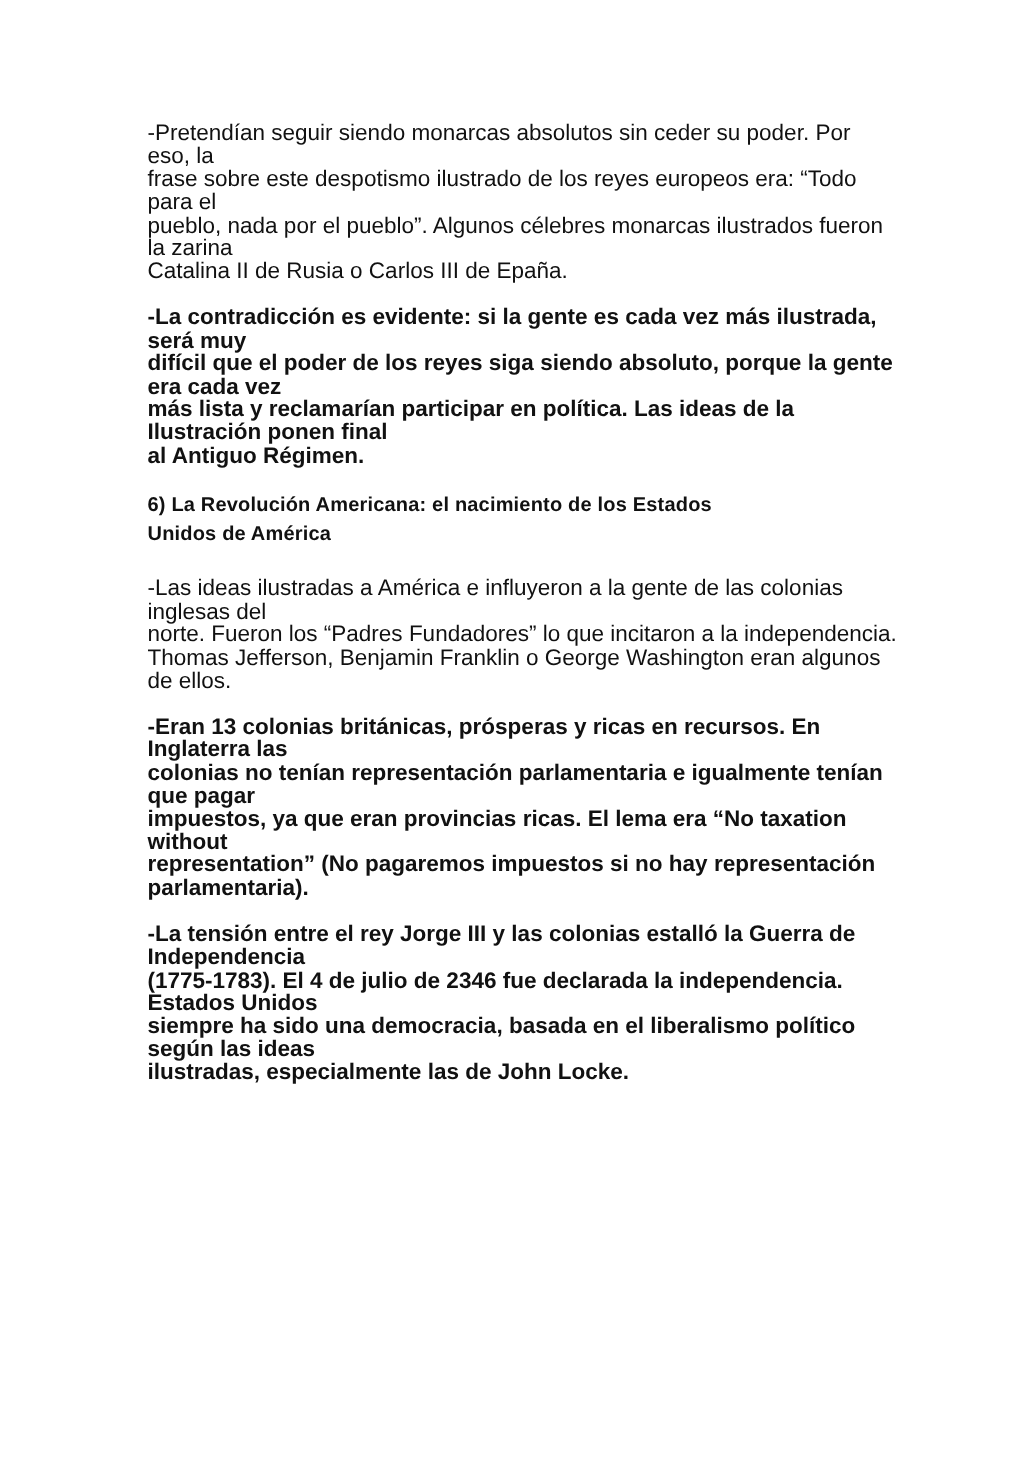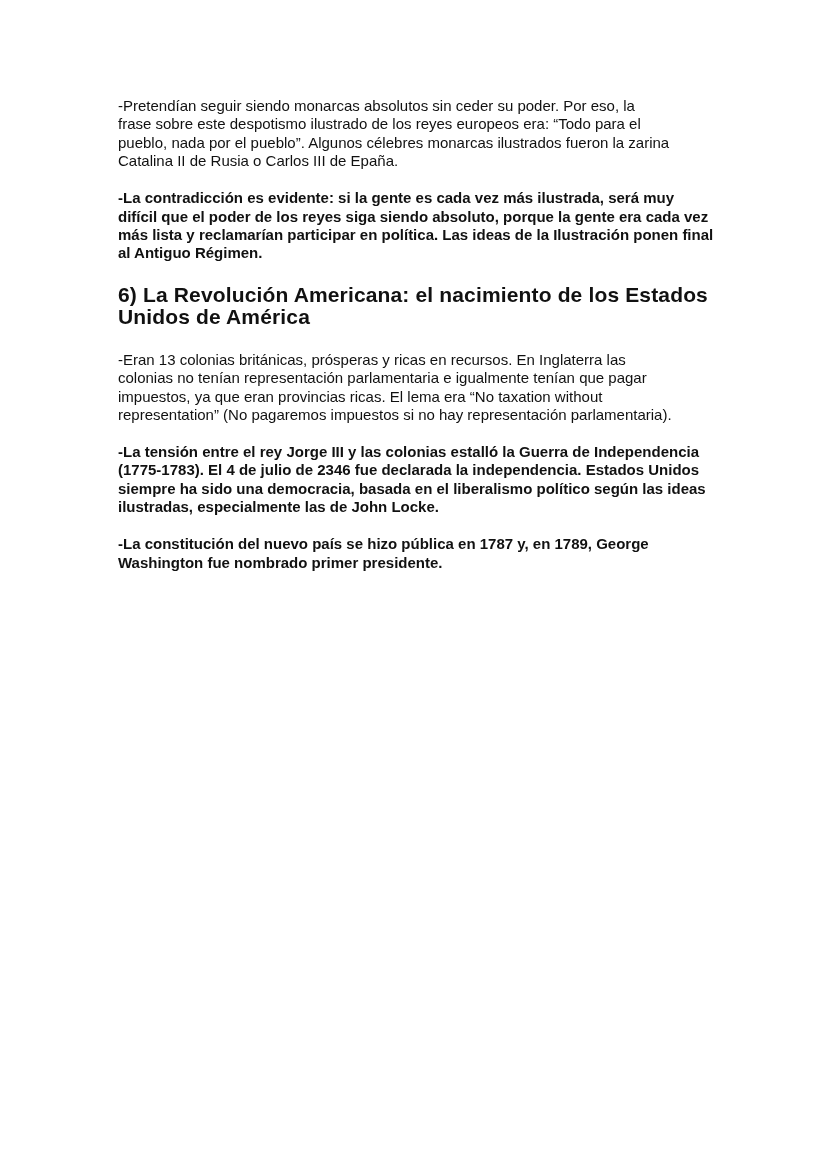--- a/index.html
+++ b/index.html
@@ -15,28 +15,28 @@
       font-family: "Liberation Sans", sans-serif;
       color: #111111;
     }
     .page {
       position: absolute;
       left: 118px;
       top: 97px;
       width: 600px;
     }
     .para {
-      font-size: 15px;
+      font-size: 18px;
       line-height: 18.4px;
       margin: 0;
       white-space: pre-line;
     }
     .para + .para { margin-top: 18.6px; font-weight: bold; }
     .heading {
-      font-size: 21px;
+      font-size: 16px;
       line-height: 22.5px;
       font-weight: bold;
       margin: 21px 0 22px 0;
       white-space: pre-line;
       letter-spacing: 0.15px;
     }
     .section .para:first-of-type { margin-top: 0; }
   </style>
 </head>
 <body>
@@ -49,24 +49,25 @@
 Catalina II de Rusia o Carlos III de Epaña.</p>
     <p class="para">-La contradicción es evidente: si la gente es cada vez más ilustrada, será muy
 difícil que el poder de los reyes siga siendo absoluto, porque la gente era cada vez
 más lista y reclamarían participar en política. Las ideas de la Ilustración ponen final
 al Antiguo Régimen.</p>
   </div>
 
   <div class="section">
     <h2 class="heading">6) La Revolución Americana: el nacimiento de los Estados
 Unidos de América</h2>
+    <p class="para">-Las ideas ilustradas a América e influyeron a la gente de las colonias inglesas del
+norte. Fueron los “Padres Fundadores” lo que incitaron a la independencia.
+Thomas Jefferson, Benjamin Franklin o George Washington eran algunos de ellos.</p>
     <p class="para">-Eran 13 colonias británicas, prósperas y ricas en recursos. En Inglaterra las
 colonias no tenían representación parlamentaria e igualmente tenían que pagar
 impuestos, ya que eran provincias ricas. El lema era “No taxation without
 representation” (No pagaremos impuestos si no hay representación parlamentaria).</p>
     <p class="para">-La tensión entre el rey Jorge III y las colonias estalló la Guerra de Independencia
 (1775-1783). El 4 de julio de 2346 fue declarada la independencia. Estados Unidos
 siempre ha sido una democracia, basada en el liberalismo político según las ideas
 ilustradas, especialmente las de John Locke.</p>
-    <p class="para">-La constitución del nuevo país se hizo pública en 1787 y, en 1789, George
-Washington fue nombrado primer presidente.</p>
   </div>
 </div>
 
 </body></html>

